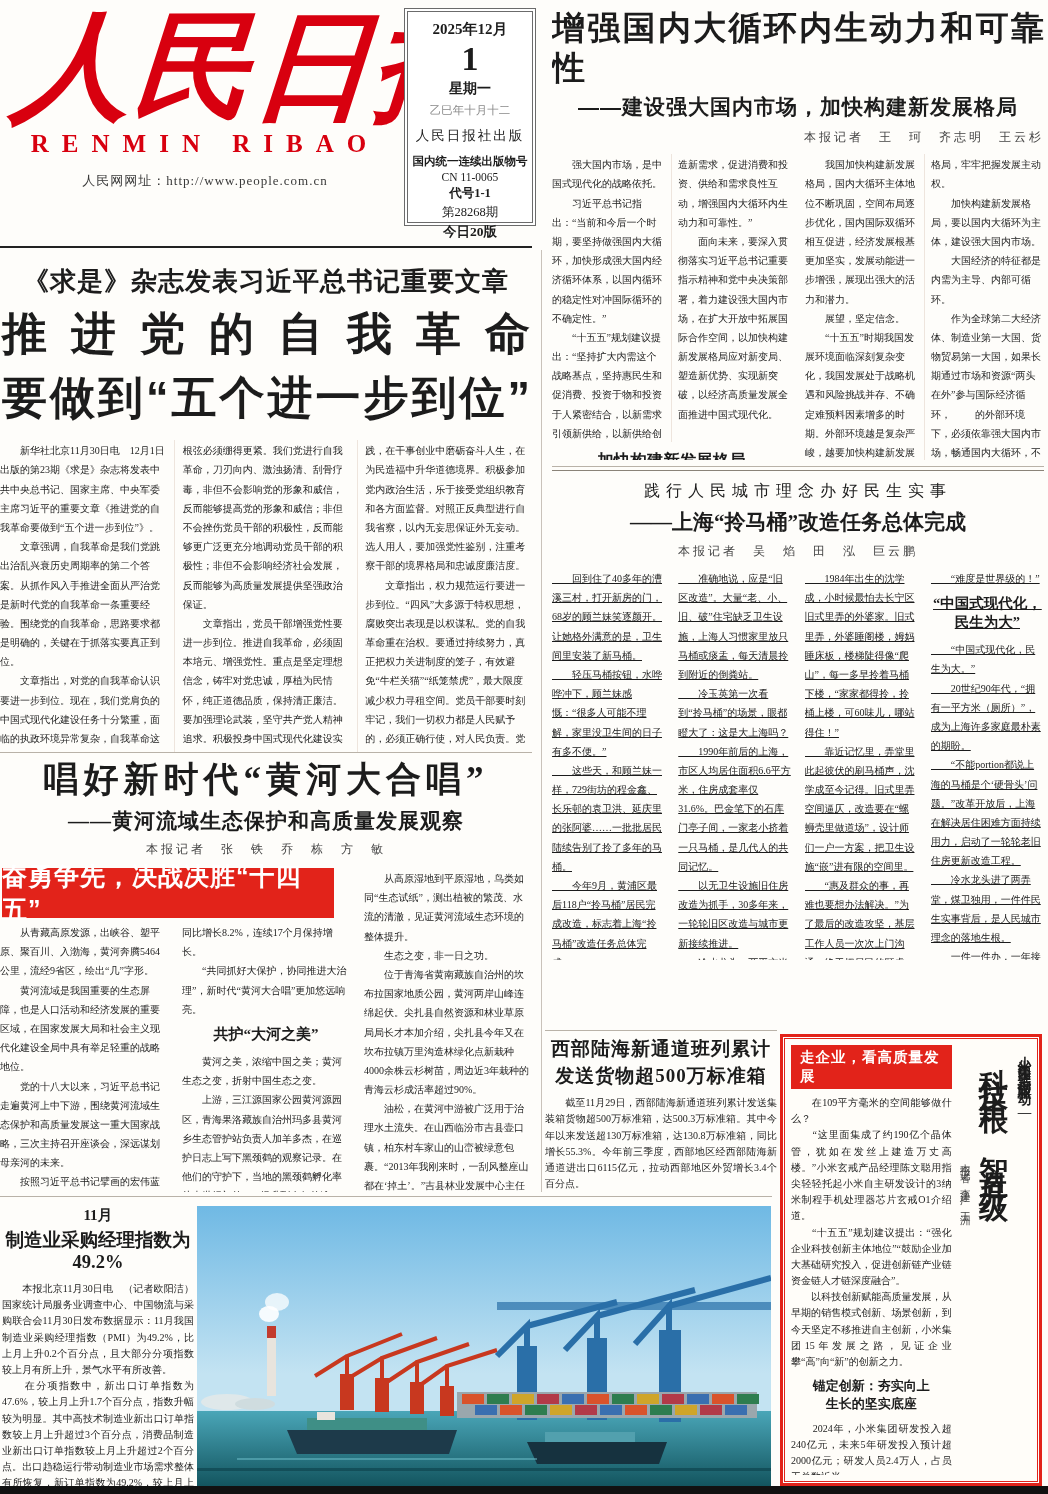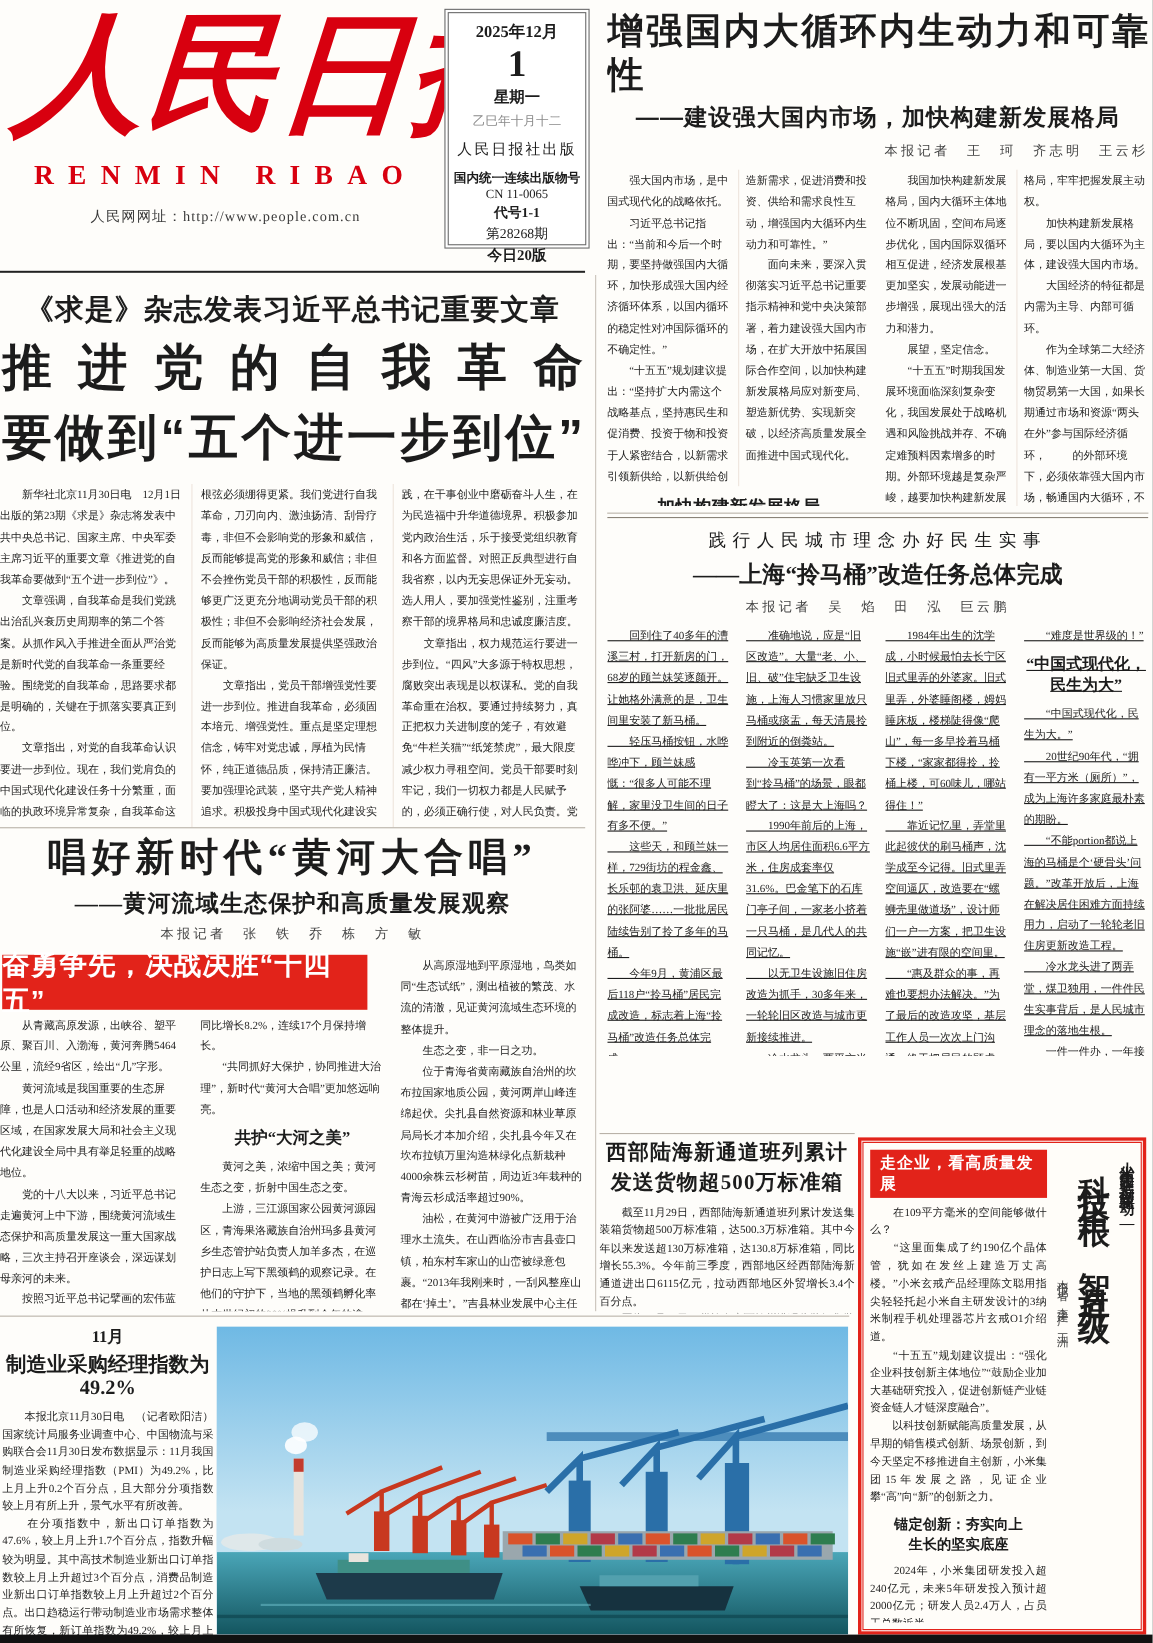--- a/index.html
+++ b/index.html
@@ -3,21 +3,21 @@
 <meta charset="utf-8">
 <style>
   html,body{margin:0;padding:0;background:#888;}
   .page{position:relative;width:1048px;height:1494px;margin:0 auto;background:#fefdfa;overflow:hidden;
         font-family:"Liberation Serif","DejaVu Serif",serif;color:#1c1c1c;}
   .sans{font-family:"Liberation Sans","DejaVu Sans",sans-serif;}
   
   .masthead{position:absolute;left:14px;top:6px;width:382px;height:222px;text-align:center;}
   .masthead-logo{font-size:118px;line-height:1.05;font-weight:bold;color:#d8000f;
         font-style:italic;letter-spacing:2px;transform:skewX(-4deg);white-space:nowrap;}
-  .masthead-latin{margin-top:16px;font-size:25px;letter-spacing:13px;color:#d8000f;font-weight:bold;}
+  .masthead-latin{margin-top:0;font-size:25px;letter-spacing:13px;color:#d8000f;font-weight:bold;}
   .masthead-url{margin-top:14px;font-size:13px;color:#3a3a3a;letter-spacing:1px;}
   
   .datebox{position:absolute;left:404px;top:8px;width:132px;height:218px;border:4px double #6b6b6b;
         background:#fff;text-align:center;padding-top:8px;box-sizing:border-box;}
   .db-ym{font-size:15px;font-weight:bold;}
   .db-day{font-size:34px;font-weight:bold;line-height:1.15;}
   .db-week{font-size:14px;font-weight:bold;margin-top:2px;}
   .db-lunar{font-size:11.5px;color:#8a8a8a;margin-top:5px;}
   .db-pub{font-size:13.5px;margin-top:9px;letter-spacing:2px;}
   .db-issn-label{font-size:11.5px;font-weight:bold;margin-top:9px;}

